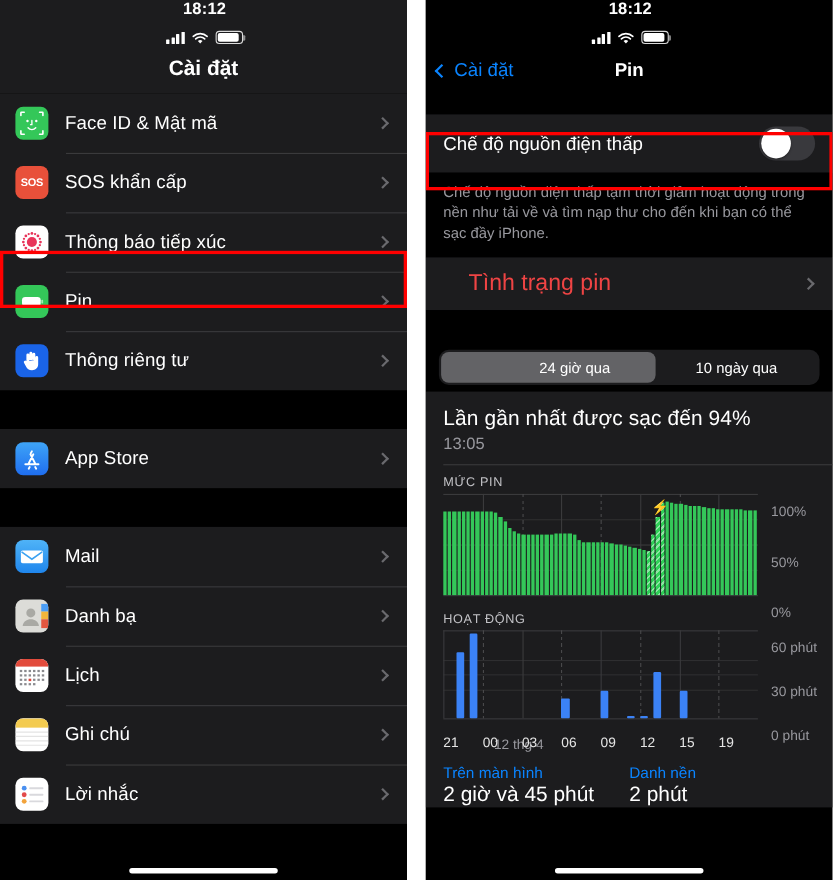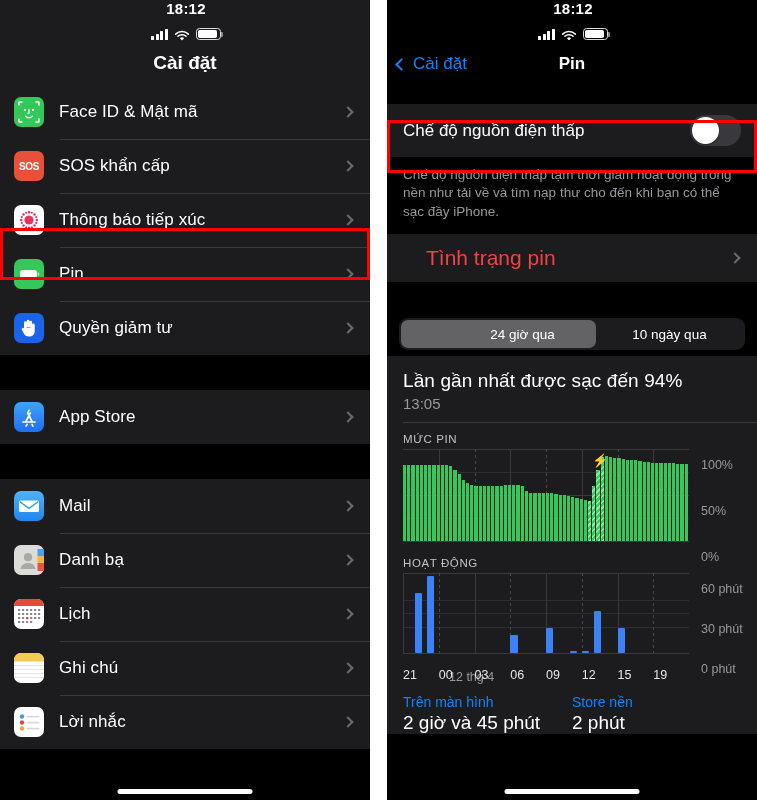--- a/index.html
+++ b/index.html
@@ -213,21 +213,21 @@
         <div class="row-label">Pin</div>
         <div class="chev"></div>
       </div>
 
       <div class="row">
         <div class="ico" style="background:#1a64e8;">
           <svg viewBox="0 0 30 30" width="30" height="30">
             <path d="M10 16.5V9.6a1.35 1.35 0 0 1 2.7 0v5.1m0-.4V8.2a1.35 1.35 0 0 1 2.7 0v6.1m0-.3V9.1a1.35 1.35 0 0 1 2.7 0v5.3m0-.1v-2.4a1.3 1.3 0 0 1 2.6 0v6.3c0 3.3-2.4 5.4-5.6 5.4-3 0-4.3-1.3-5.2-3l-2.1-3.8a1.3 1.3 0 0 1 2-1.6l.2.3" fill="#fff"></path>
           </svg>
         </div>
-        <div class="row-label">Quyền giảm tư</div>
+        <div class="row-label">Thông riêng tư</div>
         <div class="chev"></div>
       </div>
     </div>
 
     <div class="spacer" style="height:35px;"></div>
 
     <div class="group">
       <div class="row">
         <div class="ico" style="background:linear-gradient(180deg,#3ea4f7,#1f6ef0);">
           <svg viewBox="0 0 30 30" width="30" height="30">
@@ -542,21 +542,21 @@
           </div>
         <div class="xdate">12 thg 4</div>
       </div>
 
       <div class="usage">
         <div class="col">
           <div class="hd">Trên màn hình</div>
           <div class="vl">2 giờ và 45 phút</div>
         </div>
         <div class="col">
-          <div class="hd">Store nền</div>
+          <div class="hd">Danh nền</div>
           <div class="vl">2 phút</div>
         </div>
       </div>
     </div>
 
     <div class="hl-box" style="left:0px; top:120px; width:370px; height:53px;"></div>
 
     <div class="home-ind"></div>
   </div>
 

